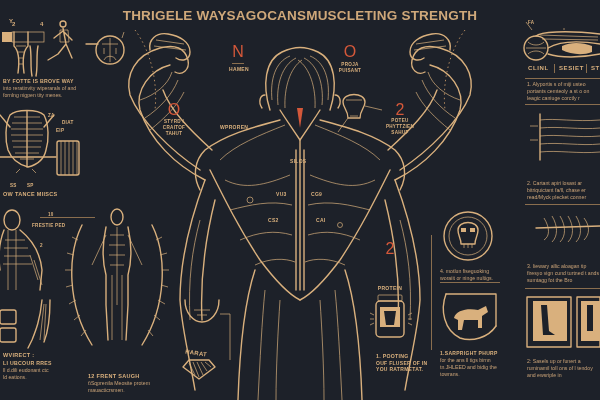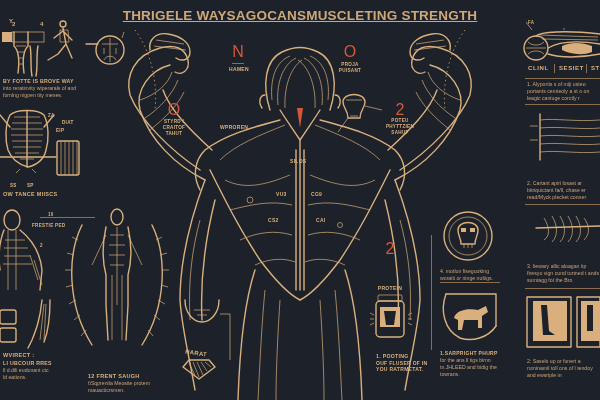--- a/index.html
+++ b/index.html
@@ -1,19 +1,19 @@
 <!DOCTYPE html>
 <html><head>
 <meta charset="utf-8">
 <style>
   * { box-sizing: border-box; margin: 0; padding: 0; }
   html, body { width: 600px; height: 400px; overflow: hidden; background: #1d2129; }
   body { position: relative; font-family: "Liberation Sans", sans-serif; color: #d9b07d; }
   .abs { position: absolute; }
-  .title { left: 0; top: 8px; width: 600px; text-align: center; font-size: 13.5px; font-weight: bold; letter-spacing: 0.2px; color: #cfa87a; text-decoration: underline; }
+  .title { left: 0; top: 8px; width: 600px; text-align: center; font-size: 13.5px; font-weight: bold; letter-spacing: 0.2px; color: #cfa87a; }
   .cap { font-size: 5.5px; font-weight: bold; letter-spacing: 0.3px; color: #d9b07d; line-height: 1.25; text-transform: uppercase; }
   .body-txt { font-size: 5.2px; color: #c9a277; line-height: 1.35; }
   .num { font-size: 16px; color: #d4583a; font-family: "Liberation Sans", sans-serif; text-align: center; }
   .small-lbl { font-size: 4.6px; font-weight: bold; text-align: center; color: #d9b07d; line-height: 1.3; letter-spacing: 0.3px; }
   .hline { height: 1px; background: #8a6e4e; }
   .vline { width: 1px; background: #8a6e4e; }
   svg { position: absolute; overflow: visible; }
   .stroke { fill: none; stroke: #d9b07d; stroke-width: 1.4; stroke-linecap: round; stroke-linejoin: round; }
   .thin { fill: none; stroke: #d9b07d; stroke-width: 0.7; }
   .fill-tan { fill: #d9b07d; }

